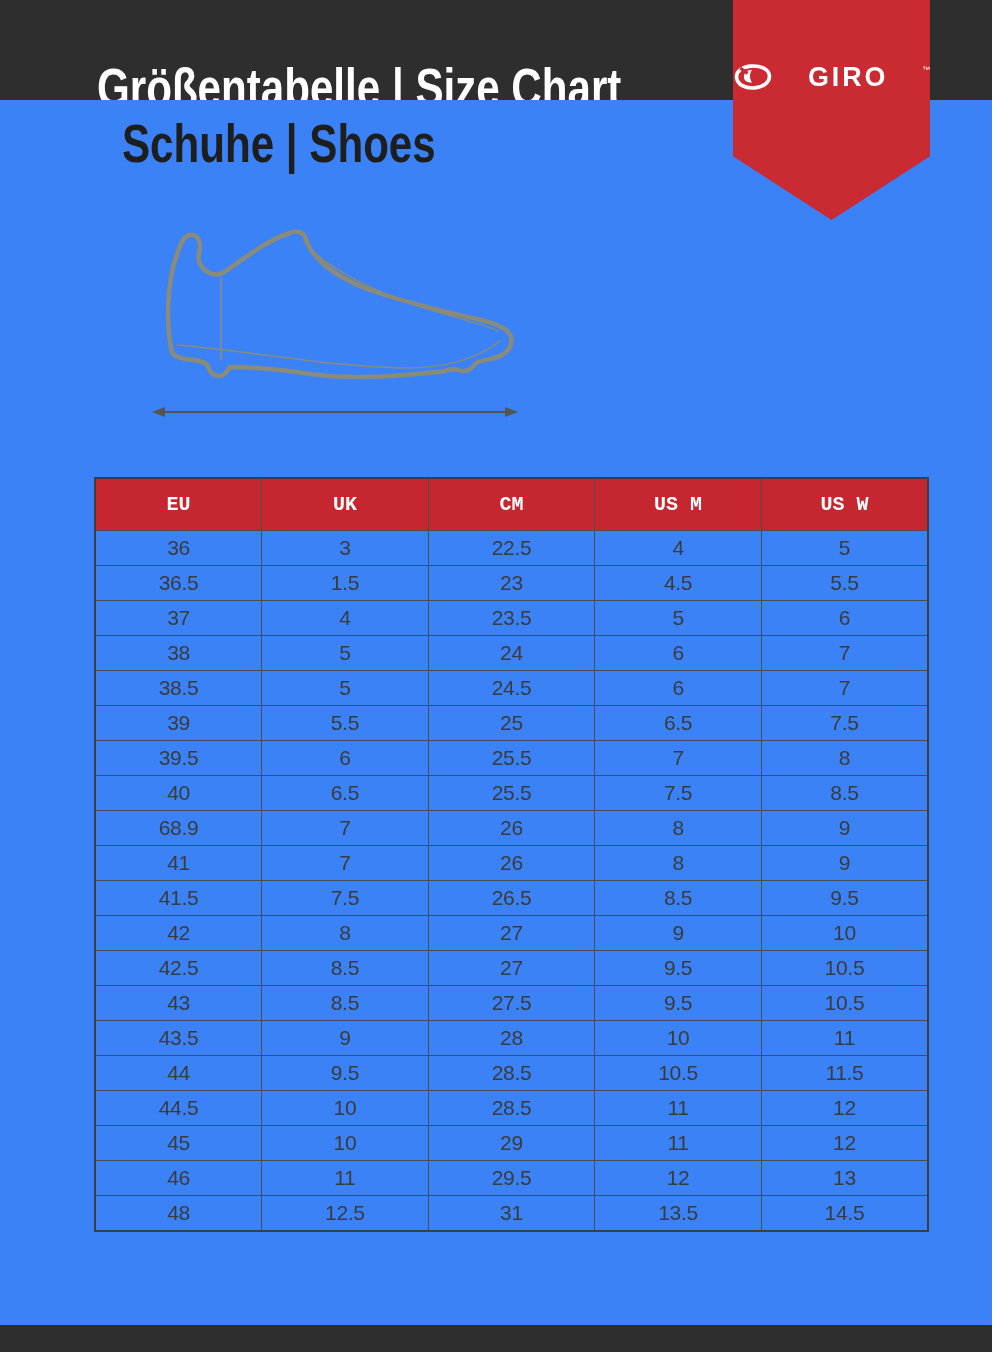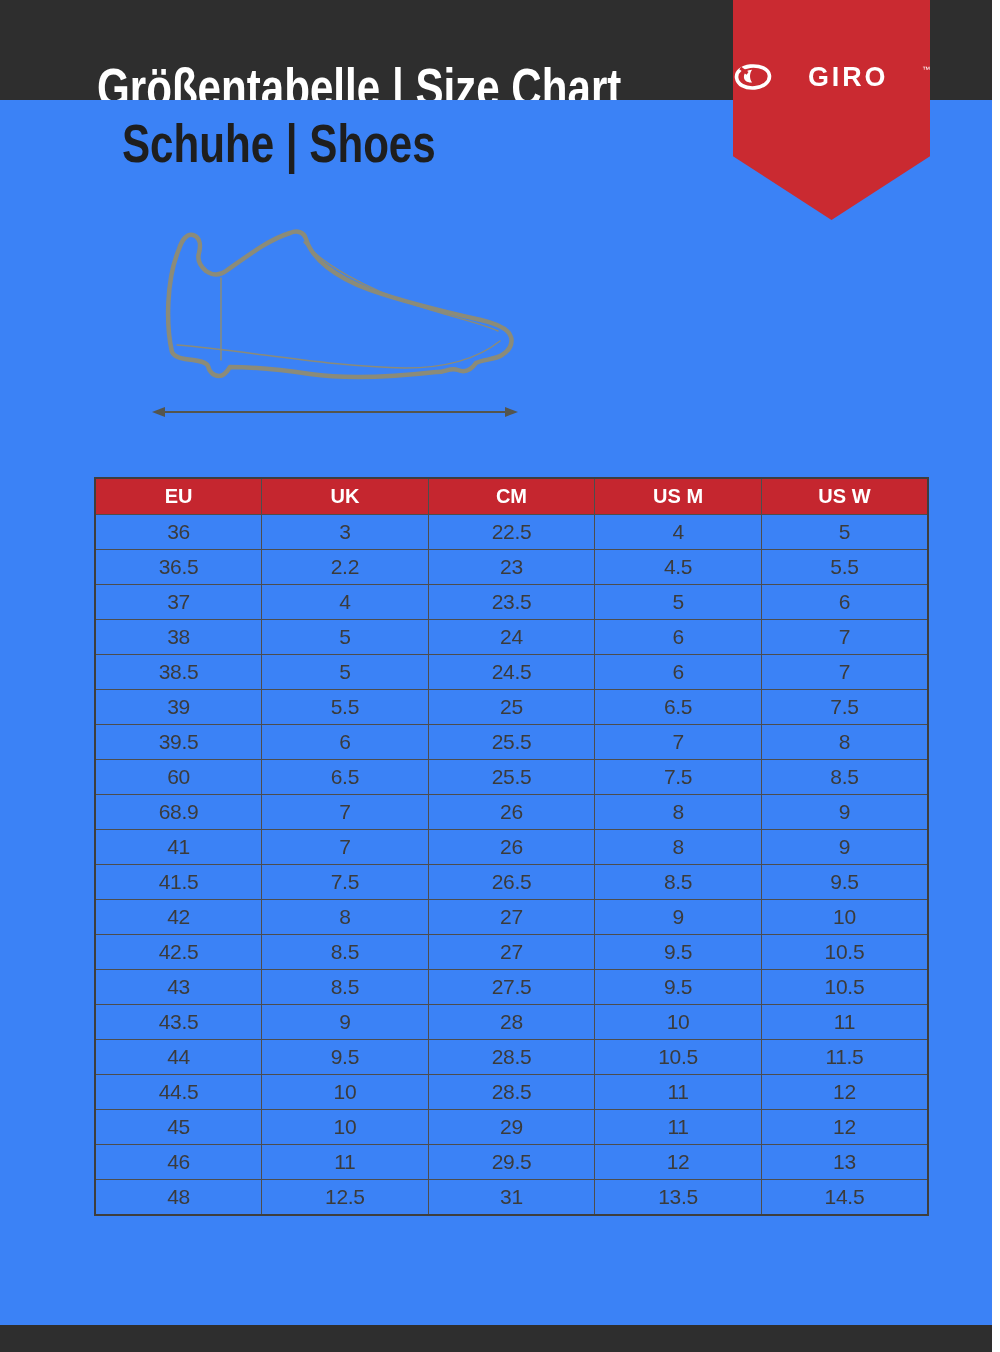--- a/index.html
+++ b/index.html
@@ -40,22 +40,22 @@
   
   .shoe-svg { position:absolute; left:120px; top:210px; width:440px; height:220px; }
   
   .size-table-wrap { position:absolute; left:94px; top:477px; width:835px; }
   table.size-table {
     width:100%; border-collapse:collapse; table-layout:fixed;
     border:2px solid #3e3e3e;
   }
   table.size-table th {
     background:var(--brand-red,#c5262f); color:#ffffff;
-    font-size:20px; font-weight:bold; height:35px; padding:0;
-    border:1px solid var(--table-border,#4d4d4d); text-align:center;
+    font-size:20px; font-weight:bold; height:35px; padding:8px;
+    border:1px solid var(--table-border,#4d4d4d); text-align:center;font-family:Liberation Mono, monospace;
   }
   table.size-table td {
     height:34px; padding:0; text-align:center; vertical-align:middle;
     font-size:21px; color:var(--cell-text,#3b3b3b);
     border:1px solid var(--table-border,#4d4d4d);
     letter-spacing:-0.3px;
   }
   
   .bottom-bar {
     position:absolute; left:0; top:1325px; width:1000px; height:27px;
@@ -139,21 +139,21 @@
       <tbody>
           <tr>
             <td>36</td>
             <td>3</td>
             <td>22.5</td>
             <td>4</td>
             <td>5</td>
           </tr>
           <tr>
             <td>36.5</td>
-            <td>2.2</td>
+            <td>1.5</td>
             <td>23</td>
             <td>4.5</td>
             <td>5.5</td>
           </tr>
           <tr>
             <td>37</td>
             <td>4</td>
             <td>23.5</td>
             <td>5</td>
             <td>6</td>
@@ -180,21 +180,21 @@
             <td>7.5</td>
           </tr>
           <tr>
             <td>39.5</td>
             <td>6</td>
             <td>25.5</td>
             <td>7</td>
             <td>8</td>
           </tr>
           <tr>
-            <td>60</td>
+            <td>40</td>
             <td>6.5</td>
             <td>25.5</td>
             <td>7.5</td>
             <td>8.5</td>
           </tr>
           <tr>
             <td>68.9</td>
             <td>7</td>
             <td>26</td>
             <td>8</td>

